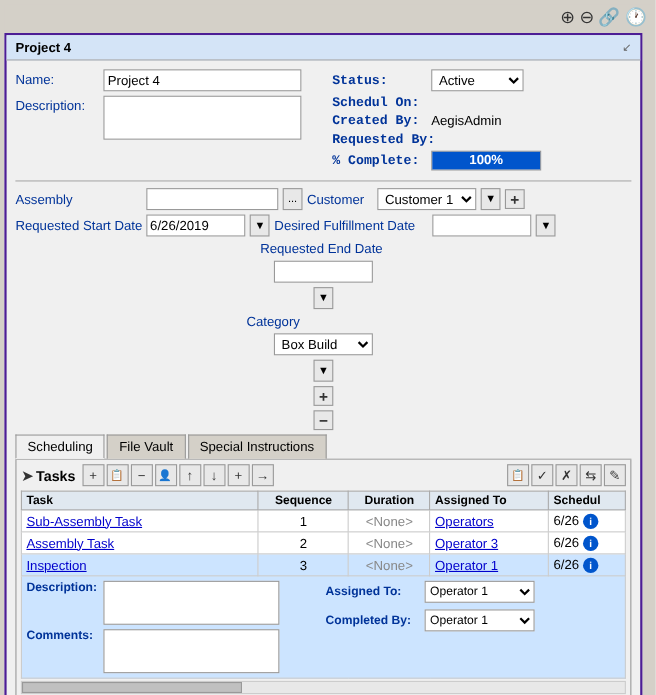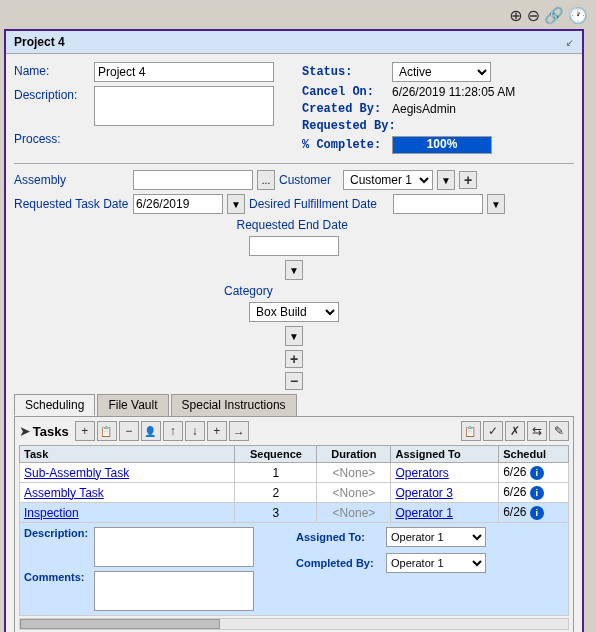--- a/index.html
+++ b/index.html
@@ -23,21 +23,21 @@
     .field-label { color: #003399; font-size: 12px; min-width: 80px; padding-top: 2px; font-weight: normal; }
     .text-input { border: 1px solid #999; background: white; padding: 1px 3px; height: 20px; font-size: 12px; }
     .text-input.wide { width: 180px; }
     
     .desc-area { border: 1px solid #999; background: white; width: 180px; height: 40px; resize: none; font-size: 12px; padding: 2px; }
     .status-row { display: flex; align-items: center; margin-bottom: 3px; }
     .status-label { color: #003399; min-width: 90px; font-weight: bold; font-size: 12px; font-family: Liberation Mono, monospace; }
     .status-value { font-size: 12px; }
     
     .select-box { border: 1px solid #999; background: white; height: 20px; font-size: 12px; padding: 0 2px; }
-    .select-box.wide { width: 99px; }
+    .select-box.wide { width: 84px; }
     
     .progress-bar-container { width: 100px; height: 18px; background: #ccc; border: 1px solid #999; position: relative; }
     .progress-bar-fill { height: 100%; background: #0055cc; display: flex; justify-content: center; color: white; font-weight: bold; font-size: 11px; }
     .section-label { color: #003399; min-width: 115px; font-size: 12px; }
     
     .date-input { border: 1px solid #999; background: white; height: 20px; font-size: 12px; padding: 0 2px; width: 100px; }
     .date-btn { border: 1px solid #999; background: #e8e8e8; height: 20px; width: 18px; font-size: 10px; cursor: pointer; display: flex; align-items: center; justify-content: center; }
     
     .divider-line { border-top: 1px solid #aaa; margin: 6px 0; }
     
@@ -112,35 +112,31 @@
 
         <div class="left-col">
           <div class="field-row">
             <span class="field-label">Name:</span>
             <input type="text" class="text-input wide" value="Project 4" style="">
           </div>
           <div class="field-row">
             <span class="field-label">Description:</span>
             <textarea class="desc-area" style=""></textarea>
           </div>
-          <div class="field-row process-row">
-            <span class="field-label">Process:</span>
-          </div>
         </div>
 
         <div class="right-col">
           <div class="status-row">
             <span class="status-label">Status:</span>
             <select class="select-box wide">
               <option>Active</option>
             </select>
           </div>
           <div class="status-row">
-            <span class="status-label">Cancel On:</span>
-            <span class="status-value">6/26/2019 11:28:05 AM</span>
+            <span class="status-label">Schedul On:</span>
           </div>
           <div class="status-row">
             <span class="status-label">Created By:</span>
             <span class="status-value">AegisAdmin</span>
           </div>
           <div class="status-row">
             <span class="status-label">Requested By:</span>
           </div>
           <div class="status-row">
             <span class="status-label">% Complete:</span>
@@ -161,21 +157,21 @@
         <button class="date-btn">...</button>
         <span class="section-label" style="min-width:60px;">Customer</span>
         <select class="select-box" style="width:90px;">
           <option>Customer 1</option>
         </select>
         <button class="date-btn">▼</button>
         <button class="plus-btn">+</button>
       </div>
 
       <div style="display:flex; align-items:center; margin-bottom:4px; gap:4px;">
-        <span class="section-label">Requested Task Date</span>
+        <span class="section-label">Requested Start Date</span>
         <input type="text" class="date-input" style="width: 90px;" value="6/26/2019">
         <button class="date-btn">▼</button>
         <span class="section-label" style="min-width:140px;">Desired Fulfillment Date</span>
         <input type="text" class="date-input" style="width: 90px;" value="">
         <button class="date-btn">▼</button>
       </div>
 
       <div style="display:flex; align-items:center; margin-bottom:4px; gap:4px;flex-direction:column;">
         <span class="section-label">Requested End Date</span>
         <input type="text" class="date-input" style="width: 90px;" value="">

